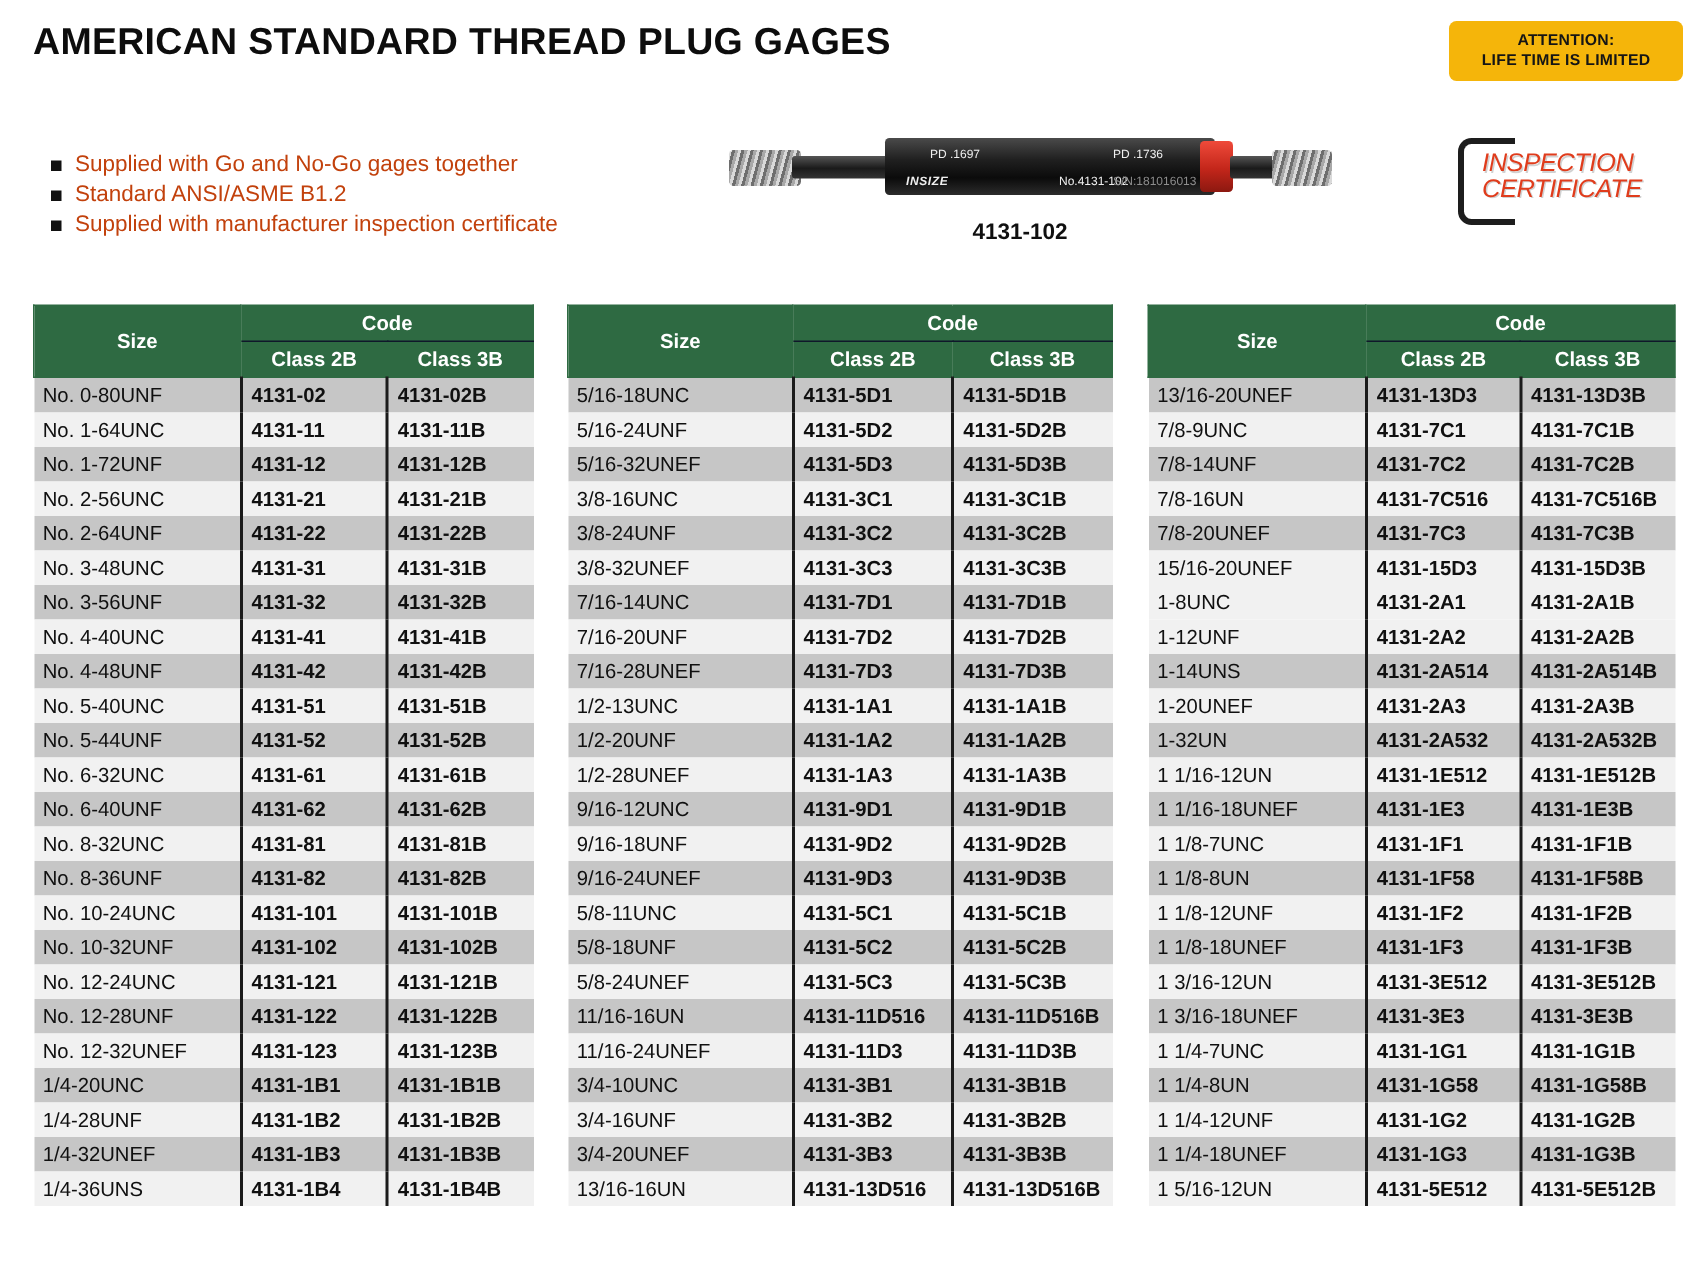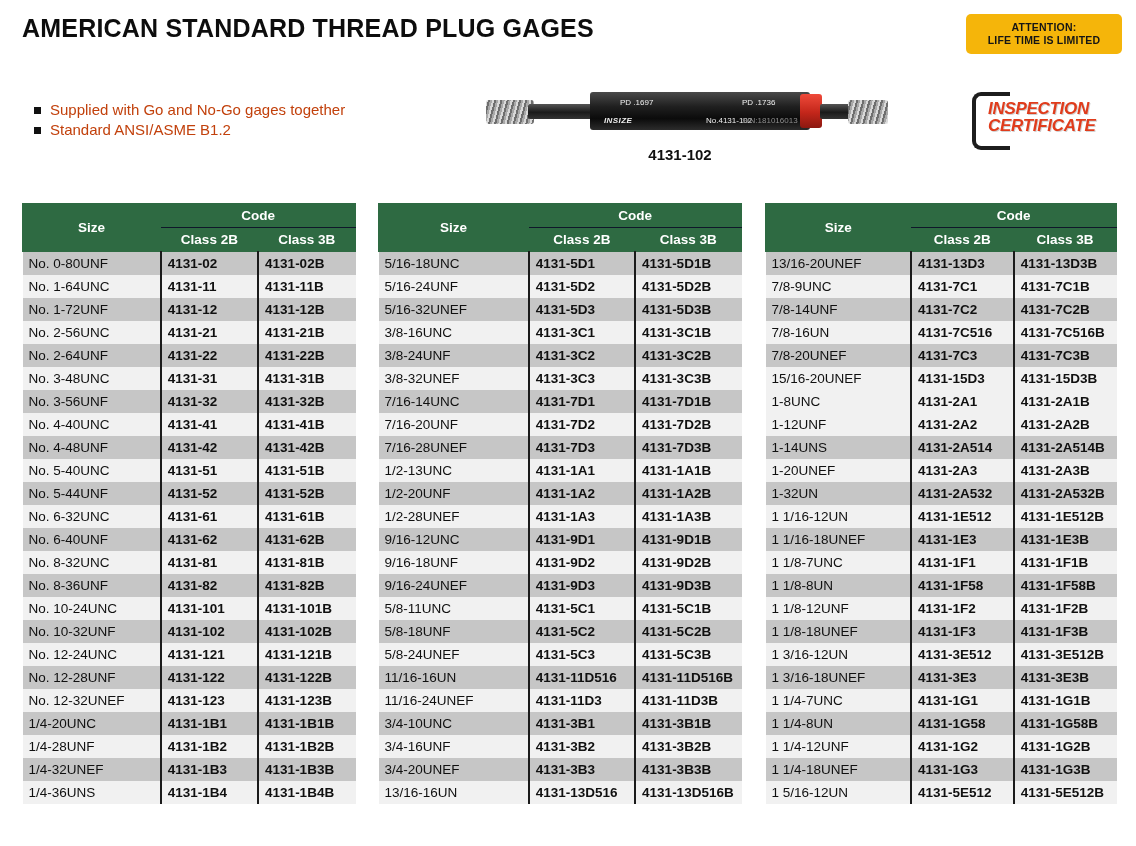--- a/index.html
+++ b/index.html
@@ -163,21 +163,21 @@
     height: 50px;
     border: 4px solid #1d1d1d;
     border-right: none;
     border-radius: 9px 0 0 9px;
   }
   #inspection-badge .cert-text {
     position: absolute;
     left: 20px;
     top: 12px;
     font-style: italic;
-    font-weight: bold;
+    font-weight: normal;
     color: #e03c1c;
     font-size: 17px;
     line-height: 17px;
     letter-spacing: -0.3px;
     text-shadow: 1px 1px 0 rgba(0,0,0,.18);
   }
   #inspection-badge .cert-text span { display: block; white-space: nowrap; }
 
   
   .gage-table {
@@ -233,20 +233,24 @@
 <div id="page-title">AMERICAN STANDARD THREAD PLUG GAGES</div>
 
 <ul id="feature-list">
   <li>
     <span class="bullet-square"></span>
     <span>Supplied with Go and No-Go gages together</span>
   </li>
   <li>
     <span class="bullet-square"></span>
     <span>Standard ANSI/ASME B1.2</span>
+  </li>
+  <li>
+    <span class="bullet-square"></span>
+    <span>Supplied with manufacturer inspection certificate</span>
   </li>
 </ul>
 
 <div id="product-figure">
   <div class="gage-thread left"></div>
   <div class="gage-shaft left"></div>
   <div class="gage-body"></div>
   <div class="gage-collar"></div>
   <div class="gage-shaft right"></div>
   <div class="gage-thread right"></div>

